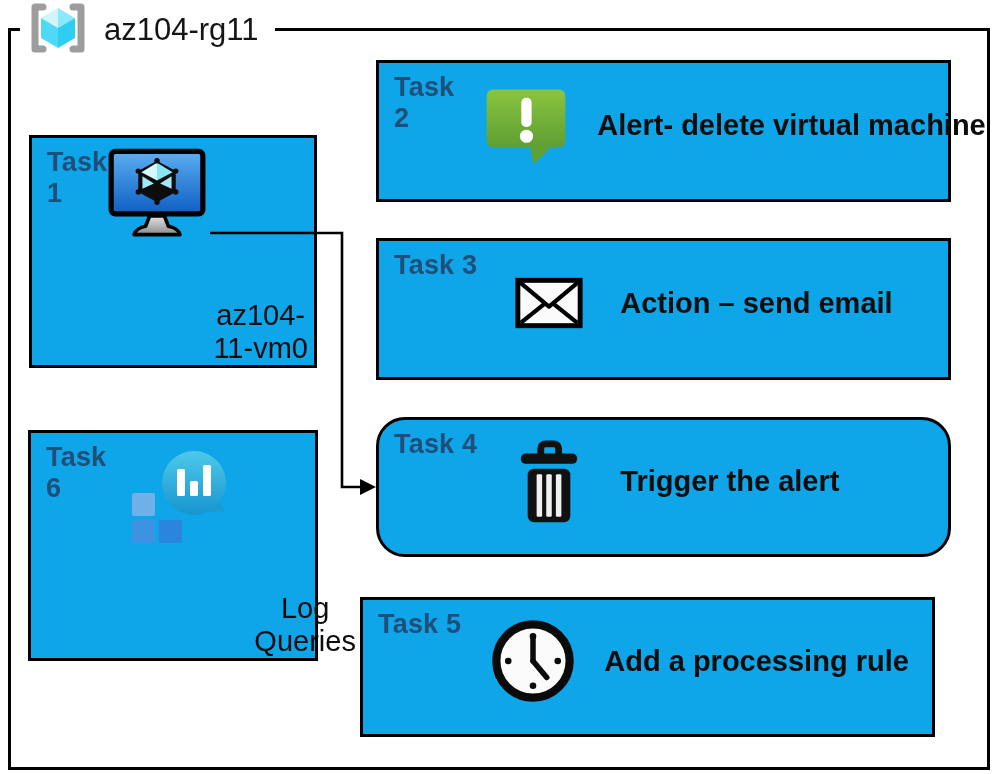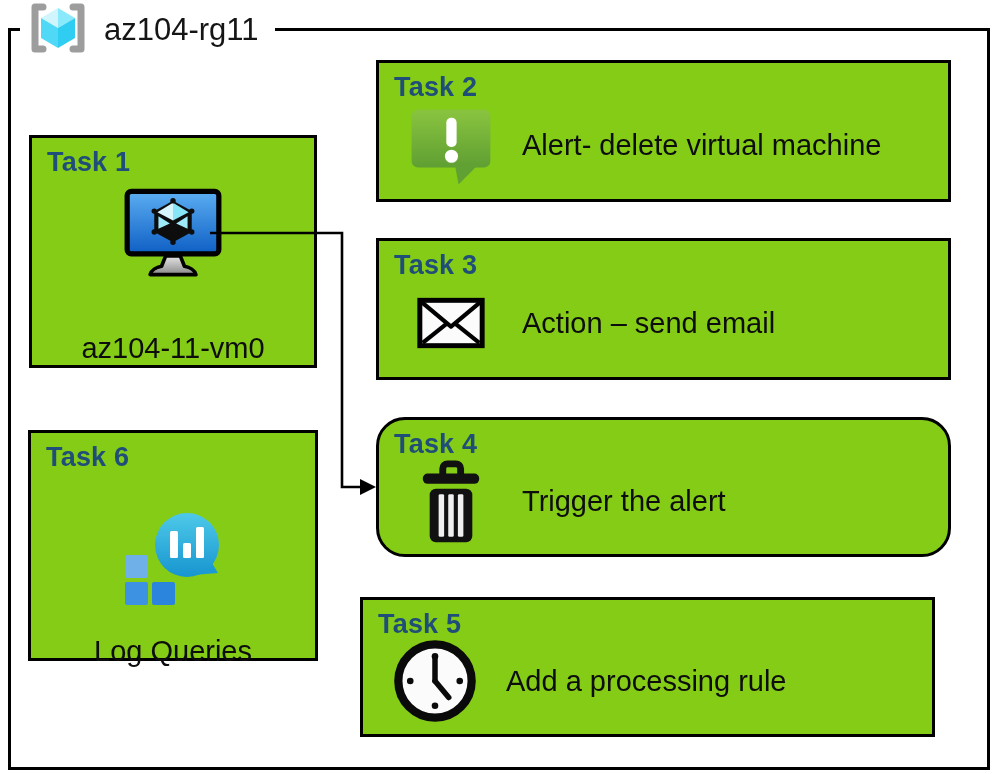--- a/index.html
+++ b/index.html
@@ -12,37 +12,37 @@
     border:3px solid #000; box-sizing:border-box; background:#ffffff;
   }
   .rg-header {
     position:absolute; left:20px; top:0; height:60px; z-index:3;
     display:flex; align-items:center; gap:14px;
     background:#ffffff; padding:0 16px 0 6px;
   }
   .rg-title { font-size:31px; color:#151515; white-space:nowrap; }
 
   .task {
-    position:absolute; background:#84cc16; border:3px solid #000;
-    box-sizing:border-box; display:flex; flex-direction:column; z-index:2;
+    position:absolute; background:#0ea5e9; border:3px solid #000;
+    box-sizing:border-box; display:flex; flex-direction:row; z-index:2;
   }
   .t1 { left:29px;  top:135px; width:288px; height:233px; }
   .t2 { left:376px; top:60px;  width:575px; height:142px; }
   .t3 { left:376px; top:238px; width:575px; height:142px; }
   .t4 { left:376px; top:417px; width:575px; height:140px;border-radius:29px; }
   .t5 { left:360px; top:597px; width:575px; height:140px; }
   .t6 { left:28px;  top:430px; width:290px; height:231px;gap:22px; }
 
   .task-title {
     color:#1f4e79; font-weight:bold; font-size:27px;
     padding:9px 0 0 15px; letter-spacing:0.2px;
   }
   .hrow { flex:1; display:flex; align-items:center; padding-left:26px; gap:25px; margin-top:-12px; }
   .icon-slot { width:92px; display:flex; justify-content:center; align-items:center; flex:0 0 auto; }
-  .hlabel { font-size:29px; color:#0d0d0d; white-space:nowrap; }
+  .hlabel { font-size:29px; color:#0d0d0d; white-space:nowrap;font-weight:bold; }
 
   .vicon { margin:10px auto 0; }
   .vlabel { margin-top:auto; text-align:center; font-size:29px; color:#0d0d0d; }
 
   .overlay { position:absolute; left:0; top:0; width:992px; height:774px; z-index:4; pointer-events:none; }
 </style>
 </head>
 <body>
 
 <div class="canvas">

